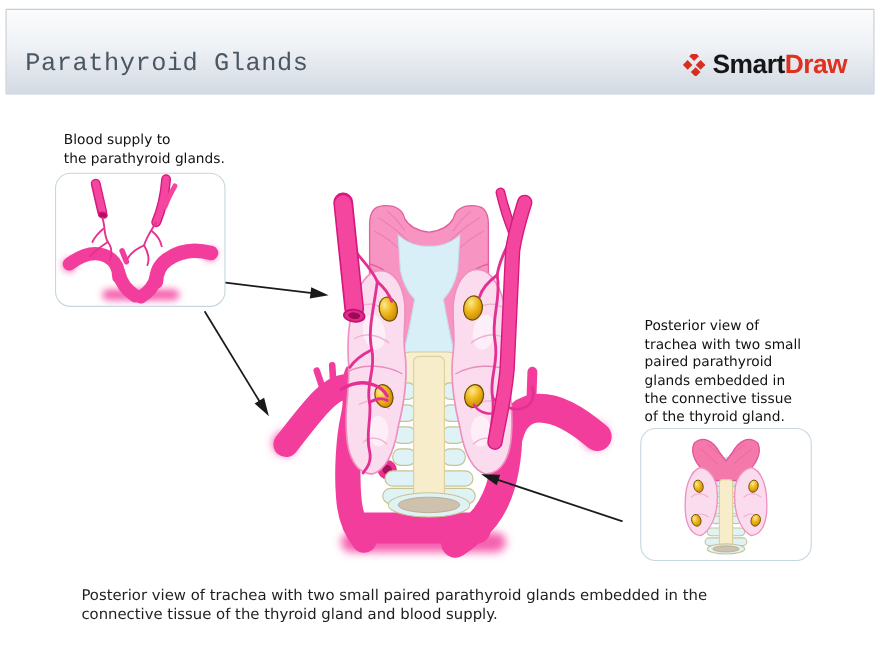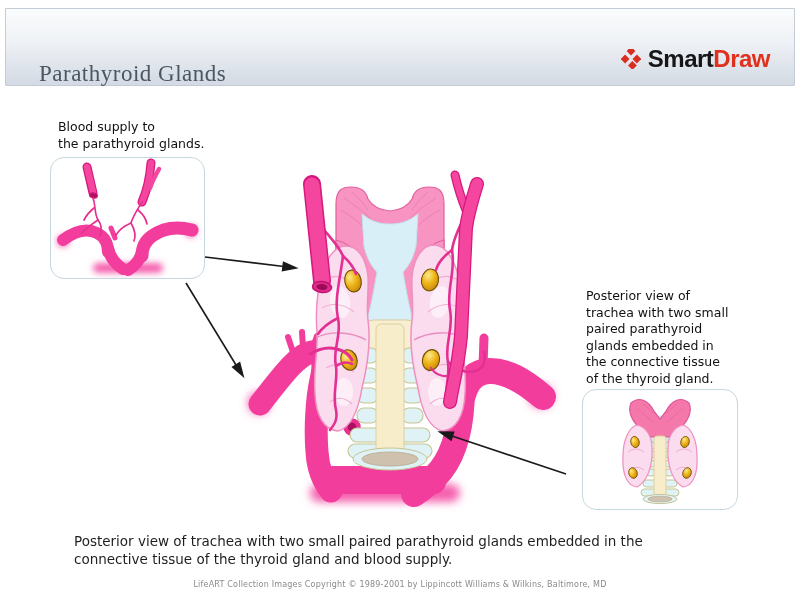--- a/index.html
+++ b/index.html
@@ -2,22 +2,22 @@
 <html><head>
 <meta charset="utf-8">
 <style>
   html,body{margin:0;padding:0;background:#fff;}
   .page{position:relative;width:800px;height:596px;background:#ffffff;overflow:hidden;
         font-family:"DejaVu Sans","Liberation Sans",sans-serif;}
   
   .header{position:absolute;left:5px;top:8px;width:788px;height:76px;
           background:linear-gradient(to bottom,#fbfcfd 0%,#eef1f5 45%,#d3dae3 100%);
           border:1px solid #c3cbd4;border-radius:1px;}
-  .header h1{margin:16px;position:absolute;left:17px;top:36px;
-             font-family:Liberation Serif, serif;font-weight:400;
+  .header h1{margin:0;position:absolute;left:17px;top:36px;
+             font-family:Liberation Mono, monospace;font-weight:400;
              font-size:23px;letter-spacing:.5px;color:#4a5763;}
   .logo{position:absolute;right:24px;top:38px;display:flex;align-items:center;gap:7px;}
   .logo-text{font-family:"Liberation Sans",sans-serif;font-weight:700;font-size:24px;
              letter-spacing:-.5px;line-height:1;}
   .logo-smart{color:#161616;}
   .logo-draw{color:#e0301e;}
   
   .lbl{position:absolute;color:#111;font-size:12.5px;line-height:16.5px;white-space:pre-line;}
   .lbl-left{left:58px;top:119px;}
   .lbl-right{left:586px;top:288px;}
@@ -56,21 +56,20 @@
   <div class="lbl lbl-right">Posterior view of
 trachea with two small
 paired parathyroid
 glands embedded in
 the connective tissue
 of the thyroid gland.</div>
   <div class="lbl lbl-left">Blood supply to
 the parathyroid glands.</div>
   <div class="caption">Posterior view of trachea with two small paired parathyroid glands embedded in the
 connective tissue of the thyroid gland and blood supply.</div>
-  <div class="footer">LifeART Collection Images Copyright © 1989-2001 by Lippincott Williams &amp; Wilkins, Baltimore, MD</div>
 
   <div class="inset inset-left">
     <svg viewBox="0 0 153 120">
       <defs>
           <filter id="bl1" x="-80%" y="-80%" width="260%" height="260%">
             <feGaussianBlur stdDeviation="3.2"></feGaussianBlur>
           </filter>
         </defs>
 
       <circle cx="12" cy="83" r="6" fill="#f561ae" filter="url(#bl1)"></circle>

